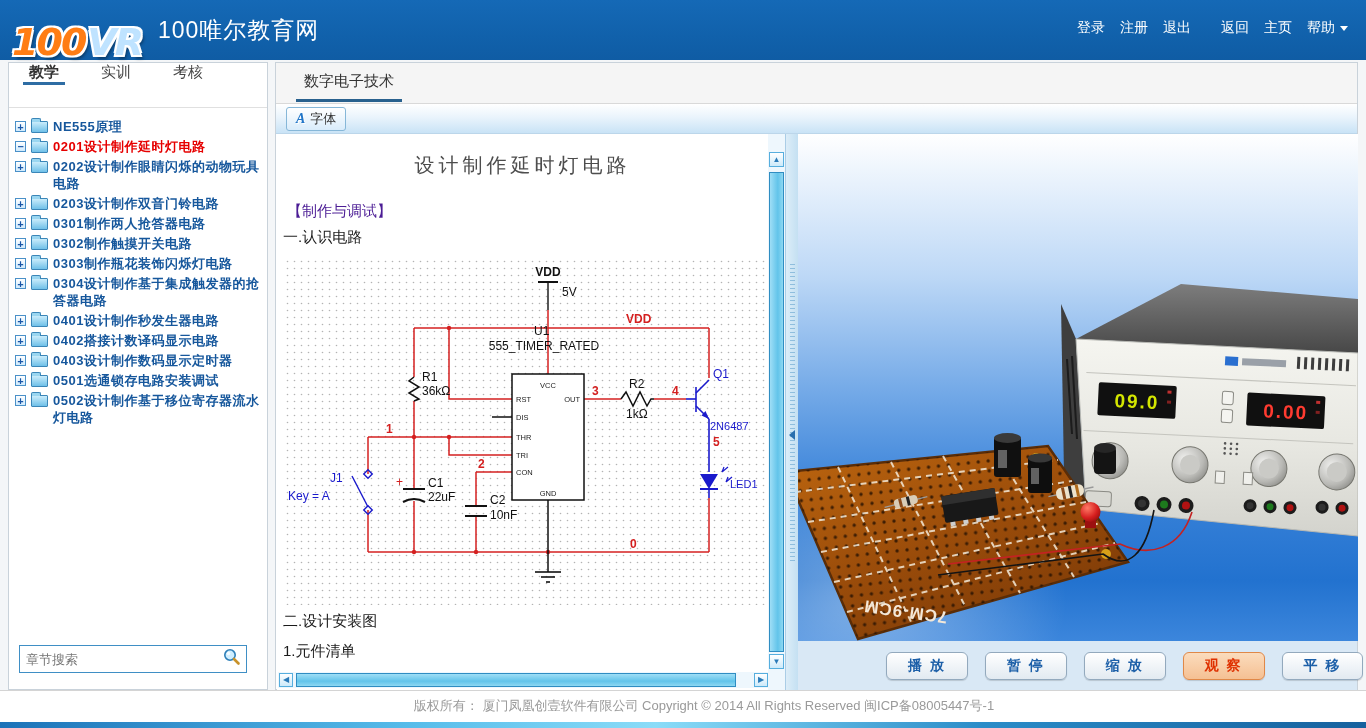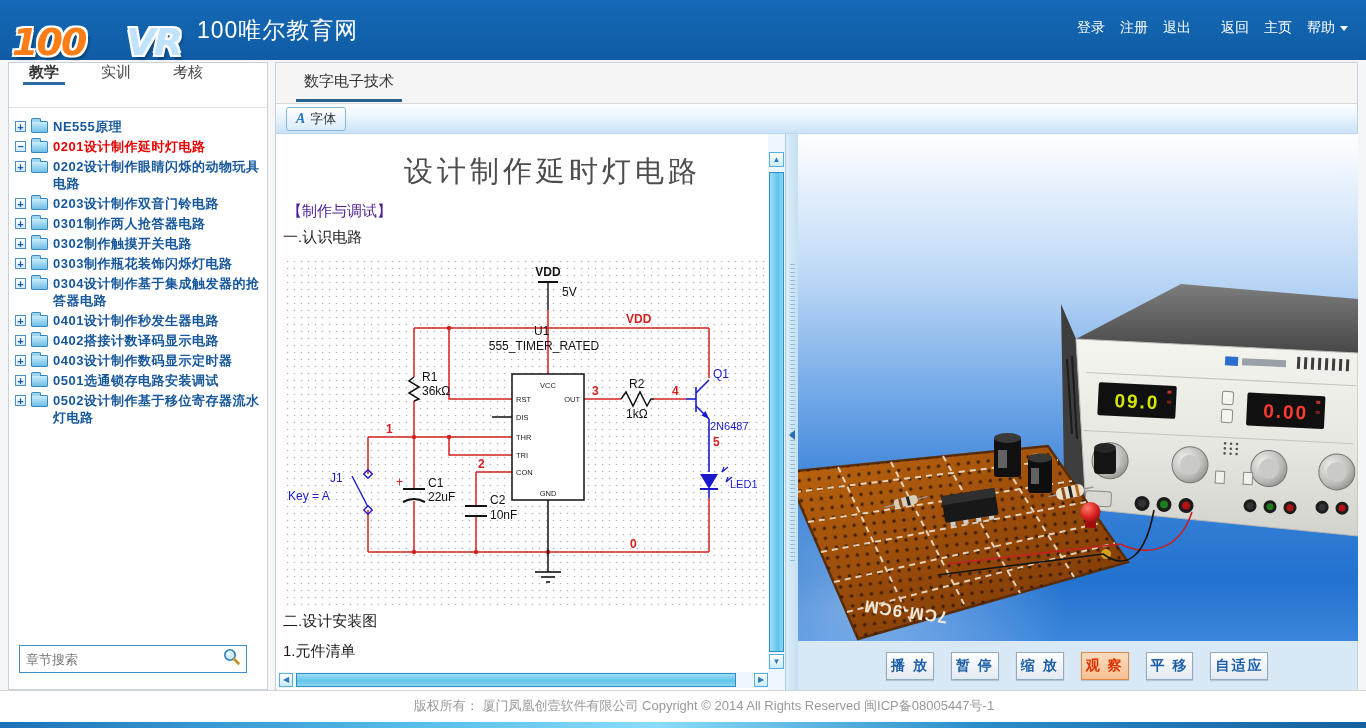--- a/index.html
+++ b/index.html
@@ -7,21 +7,21 @@
     width:1366px;height:728px;overflow:hidden;position:relative;
     background:#f4f6f8;
     font-family:"Liberation Sans", sans-serif;
   }
   
   .header{
     position:absolute;left:0;top:0;width:1366px;height:60px;
     background:linear-gradient(180deg,#1569b6 0%,#1161ab 60%,#0f5ca4 100%);
     display:flex;align-items:center;
   }
-  .logo{display:flex;align-items:baseline;margin-left:12px;gap:39px;}
+  .logo{display:flex;align-items:baseline;margin-left:12px;}
   .logo-100{
     font:italic 900 38px/1 "DejaVu Sans",sans-serif;color:#ff7d14;letter-spacing:-2px;
     text-shadow:-2px -2px 0 #fff,2px -2px 0 #fff,-2px 2px 0 #fff,2px 2px 0 #fff,3px 4px 3px rgba(0,0,0,.35);
   }
   .logo-vr{
     font:italic 900 38px/1 "DejaVu Sans",sans-serif;color:#bfe3ff;letter-spacing:-2px;margin-left:2px;
     text-shadow:-2px -2px 0 #fff,2px -2px 0 #fff,-2px 2px 0 #fff,2px 2px 0 #fff,3px 4px 3px rgba(0,0,0,.35);
     margin-top:23px;
   }
   .site-title{color:#fff;font-size:23px;margin-left:16px;letter-spacing:1px;}
@@ -84,21 +84,21 @@
   .font-btn .a-icon{
     font:italic bold 14px/1 "Liberation Serif",serif;color:#2276c8;margin-right:5px;
     text-shadow:1px 1px 0 #fff;
   }
   .font-btn .fb-label{font-size:13px;color:#333;}
 
   .content{position:absolute;left:0;top:71px;right:0;bottom:0;}
 
   
   .doc{position:absolute;left:1px;top:0;width:491px;height:556px;background:#fff;overflow:hidden;}
-  .doc-title{position:absolute;left:0;top:18px;width:100%;text-align:center;font-size:29px;color:#4d4d4d;letter-spacing:4px;margin-left:30px;}
+  .doc-title{position:absolute;left:0;top:18px;width:100%;text-align:center;font-size:20px;color:#4d4d4d;letter-spacing:4px;}
   .doc-sec{position:absolute;left:10px;top:68px;font-size:15px;color:#4c1d95;text-align:center;}
   .doc-h1{position:absolute;left:6px;top:94px;font-size:15px;color:#1a1a1a;}
   .schematic{position:absolute;left:9px;top:126px;}
   .doc-h2{position:absolute;left:6px;top:478px;font-size:15px;color:#1a1a1a;}
   .doc-h3{position:absolute;left:6px;top:508px;font-size:15px;color:#1a1a1a;}
 
   
   .vscroll{position:absolute;left:492px;top:0;width:17px;height:556px;background:#eef7fd;}
   .scroll-btn{
     position:absolute;left:1px;width:15px;height:15px;box-sizing:border-box;
@@ -142,21 +142,21 @@
     background:
       radial-gradient(ellipse 60% 45% at 12% 92%, rgba(255,255,255,.38), rgba(255,255,255,0) 60%),
       linear-gradient(180deg,#ffffff 0%,#e7f1fc 10%,#bdd8f6 28%,#76abe8 50%,#3a83d9 70%,#2272cf 88%,#3c86dc 100%);
   }
   .controls{
     position:absolute;left:522px;top:507px;right:0;height:49px;background:#d9e8f5;
     display:flex;align-items:center;gap:17px;padding-left:88px;box-sizing:border-box;
   }
   .ctrl-btn{
     font-family:inherit;font-size:14px;font-weight:bold;color:#1c5fa8;letter-spacing:2px;
-    padding:4px 4px;border:1px solid #93a9bd;border-radius:0;cursor:pointer;
+    padding:4px 21px;border:1px solid #93a9bd;border-radius:6px;cursor:pointer;
     background:linear-gradient(180deg,#ffffff,#e2eaf1);box-shadow:0 1px 1px rgba(0,0,0,.15);
     white-space:nowrap;
   }
   .ctrl-btn.active{
     color:#df3100;border-color:#e08848;
     background:linear-gradient(180deg,#fbdcbd,#f5c093);
   }
 
   
   .footer{

